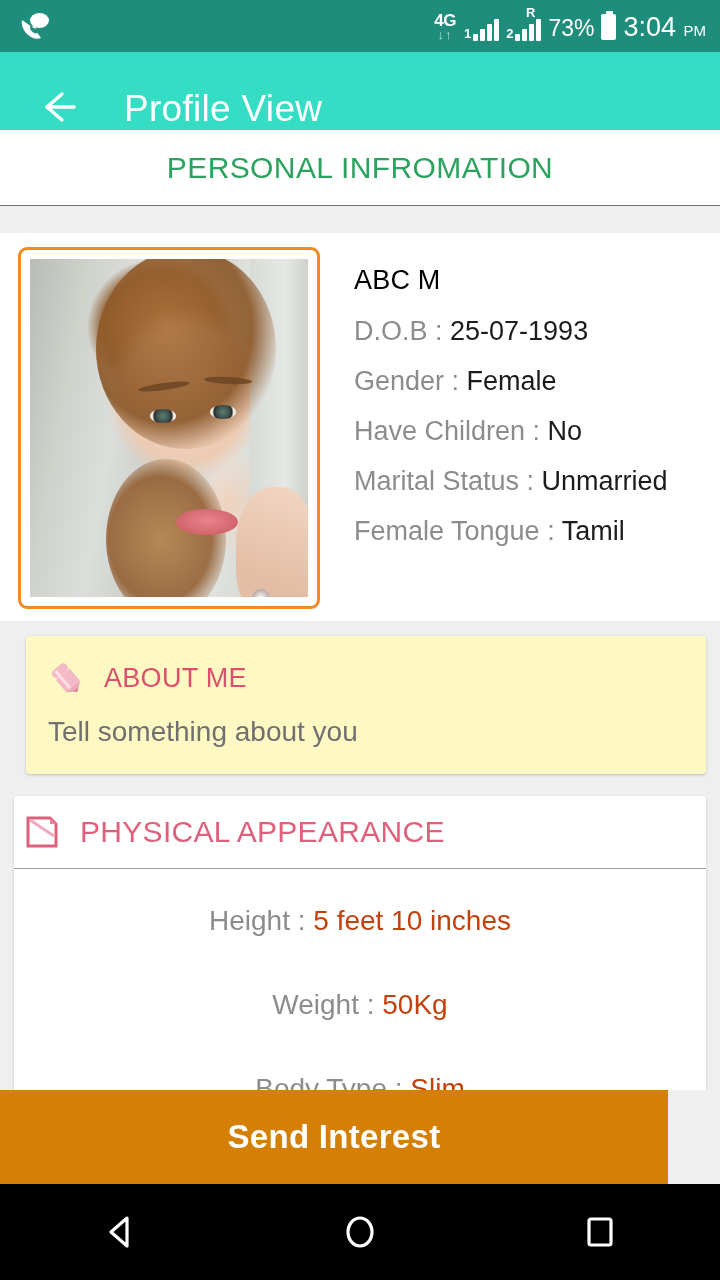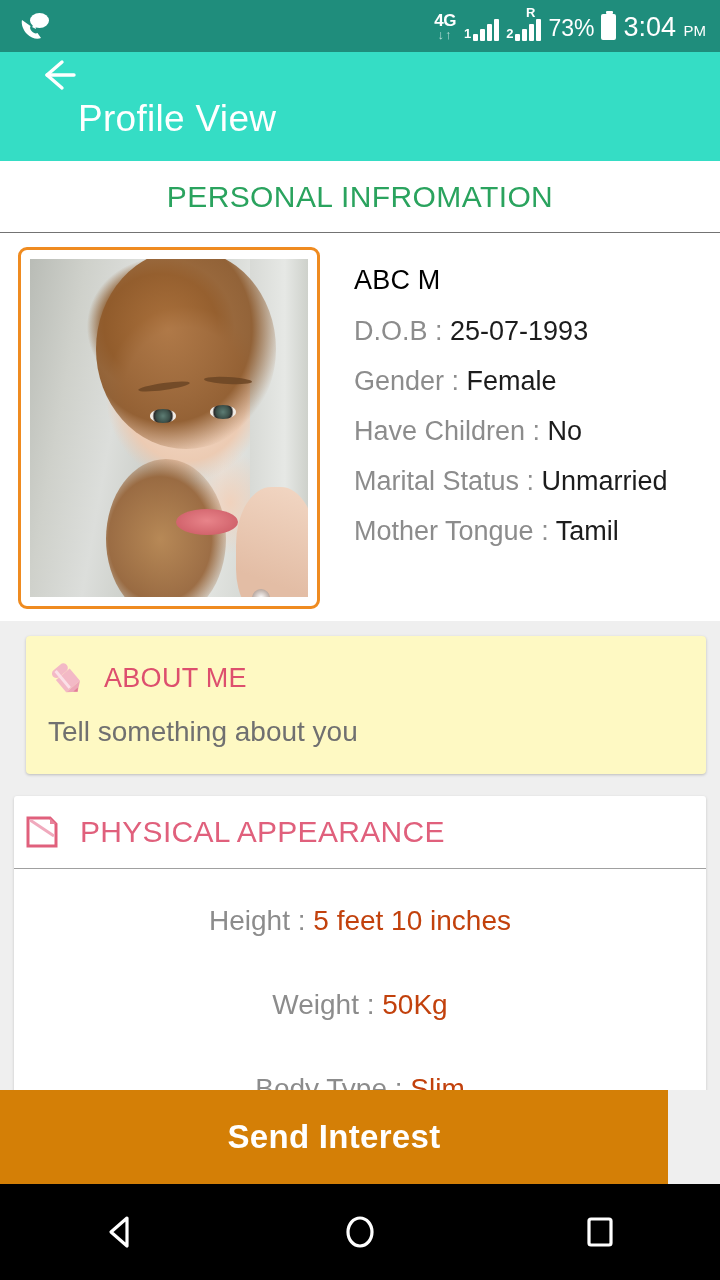--- a/index.html
+++ b/index.html
@@ -35,30 +35,30 @@
   .roam { position:absolute; top:-14px; right:6px; font-size:13px; font-weight:700; }
 
   .batt-pct { font-size:23px; font-weight:400; line-height:1; margin-bottom:1px; }
   .batt-icon { width:15px; height:26px; border:2px solid #fff; border-radius:2px; position:relative; background:#fff; margin-bottom:1px; }
   .batt-icon:before { content:""; position:absolute; top:-5px; left:3px; width:7px; height:3px; background:#fff; border-radius:1px; }
   .clock { font-size:27px; line-height:1; margin-bottom:0px; }
   .clock .ampm { font-size:15px; }
 
   
   .app-bar {
-    height:109px; background:#35ddc5; display:flex; align-items:flex-start; padding-left:34px;flex-direction:column;
+    height:78px; background:#35ddc5; display:flex; align-items:flex-end; padding-left:34px;
   }
   .back-arrow { width:46px; height:46px; position:relative; cursor:pointer; }
   .back-arrow svg { display:block; }
   .app-title { color:#ffffff; font-size:37px; margin-left:44px; letter-spacing:0.3px; }
 
   
   .section-head {
     background:#fff; height:76px; display:flex; align-items:center; justify-content:center;
-    border-bottom:5px solid #737373;
+    border-bottom:1px solid #737373;
   }
   .section-head span { color:#2aa35e; font-size:30px; letter-spacing:0.4px; }
 
   
   .personal {
     background:#fff; display:flex; padding:14px 0 12px 18px;
   }
   .photo-frame {
     width:302px; height:362px; border:3px solid #ef8b20; border-radius:9px;
     background:#fff; padding:9px; flex:0 0 auto;
@@ -227,21 +227,21 @@
         </div>
         <div class="drow">
           <span class="lbl">Have Children :</span>
           <span class="val"> No</span>
         </div>
         <div class="drow">
           <span class="lbl">Marital Status :</span>
           <span class="val">Unmarried</span>
         </div>
         <div class="drow">
-          <span class="lbl">Mother Tongue :</span>
+          <span class="lbl">Female Tongue :</span>
           <span class="val">Tamil</span>
         </div>
       </div>
     </div>
 
     <div class="card">
       <div class="about-head">
         <span class="pencil-icon">
           <svg width="40" height="40" viewBox="0 0 40 40">
             <g transform="rotate(-40 20 20)">

